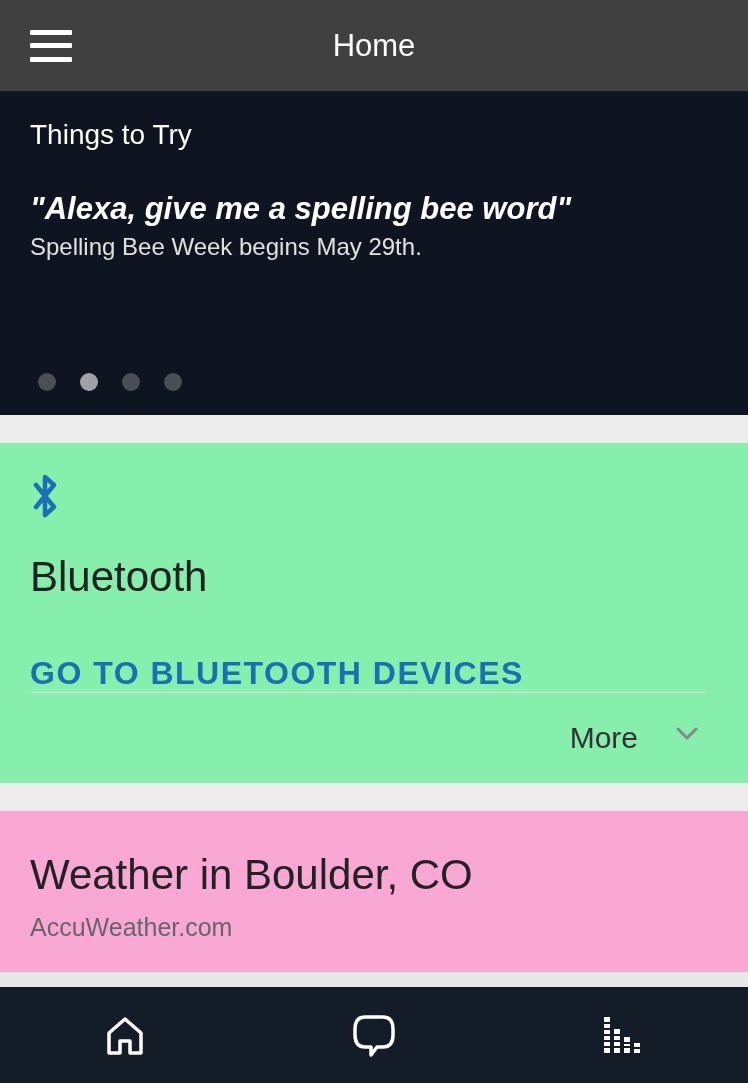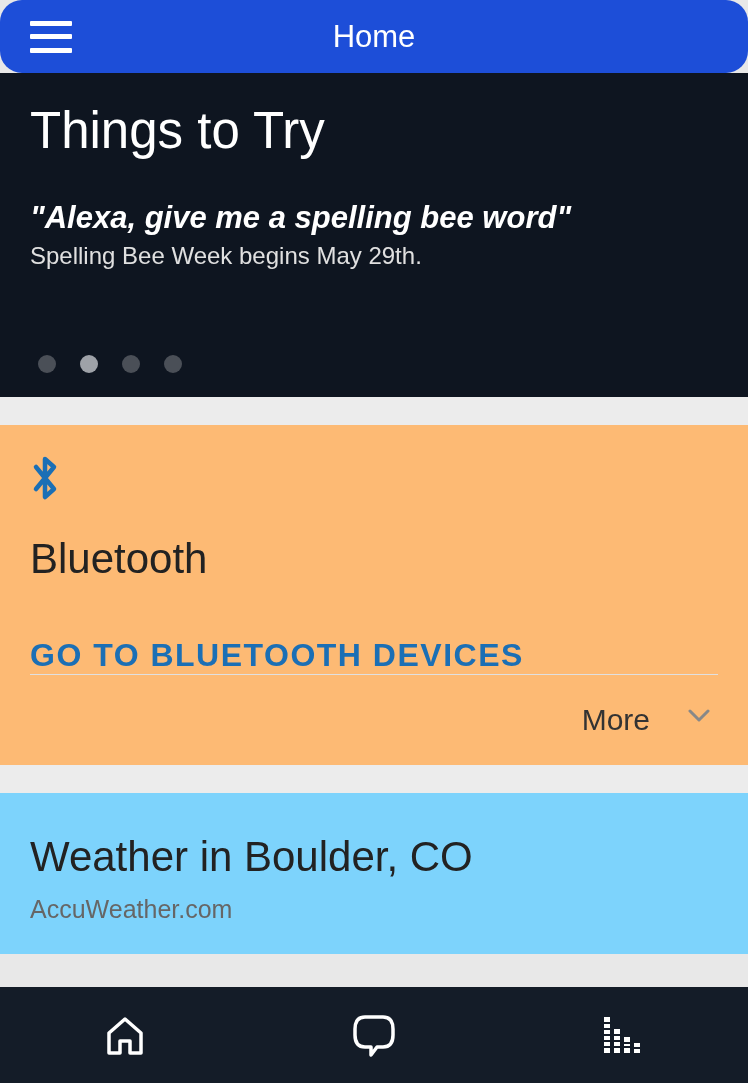--- a/index.html
+++ b/index.html
@@ -9,26 +9,25 @@
     }
     body {
       width: 748px;
       height: 1083px;
       font-family: -apple-system, BlinkMacSystemFont, "Segoe UI", Arial, sans-serif;
       background: #e8e8e8;
       overflow: hidden;
       position: relative;
     }
     .header {
-      background: #1d4ed8;
-      height: 73px;
+      background: #404040;
+      height: 91px;
       display: flex;
       align-items: center;
       position: relative;
-      border-radius: 22px;
     }
     .menu-btn {
       margin-left: 30px;
       width: 42px;
       height: 32px;
       display: flex;
       flex-direction: column;
       justify-content: space-between;
       cursor: pointer;
     }
@@ -48,21 +47,21 @@
       font-weight: 400;
     }
     .carousel {
       background: #0e1520;
       padding: 28px 30px 22px 30px;
       height: 324px;
       position: relative;
     }
     .carousel-title {
       color: #fff;
-      font-size: 51px;
+      font-size: 28px;
       font-weight: 300;
       margin-bottom: 40px;
     }
     .carousel-quote {
       color: #fff;
       font-size: 31px;
       font-weight: 700;
       font-style: italic;
       margin-bottom: 6px;
     }
@@ -85,22 +84,22 @@
       background: #4a4f57;
     }
     .dot.active {
       background: #9ea2a8;
     }
     .gap {
       height: 28px;
       background: #ececec;
     }
     .card {
-      background: #fdba74;
-      padding: 30px 30px 0 30px;
+      background: #86efac;
+      padding: 30px 42px 0 30px;
     }
     .bt-icon {
       margin-bottom: 28px;
     }
     .card-title {
       color: #222;
       font-size: 42px;
       font-weight: 300;
       margin-bottom: 54px;
     }
@@ -127,21 +126,21 @@
     }
     .chevron-down {
       width: 22px;
       height: 22px;
     }
     .gap2 {
       height: 28px;
       background: #ececec;
     }
     .card2 {
-      background: #7dd3fc;
+      background: #f9a8d4;
       padding: 40px 30px 30px 30px;
     }
     .weather-title {
       color: #222;
       font-size: 42px;
       font-weight: 300;
       margin-bottom: 14px;
     }
     .weather-sub {
       color: #666;

